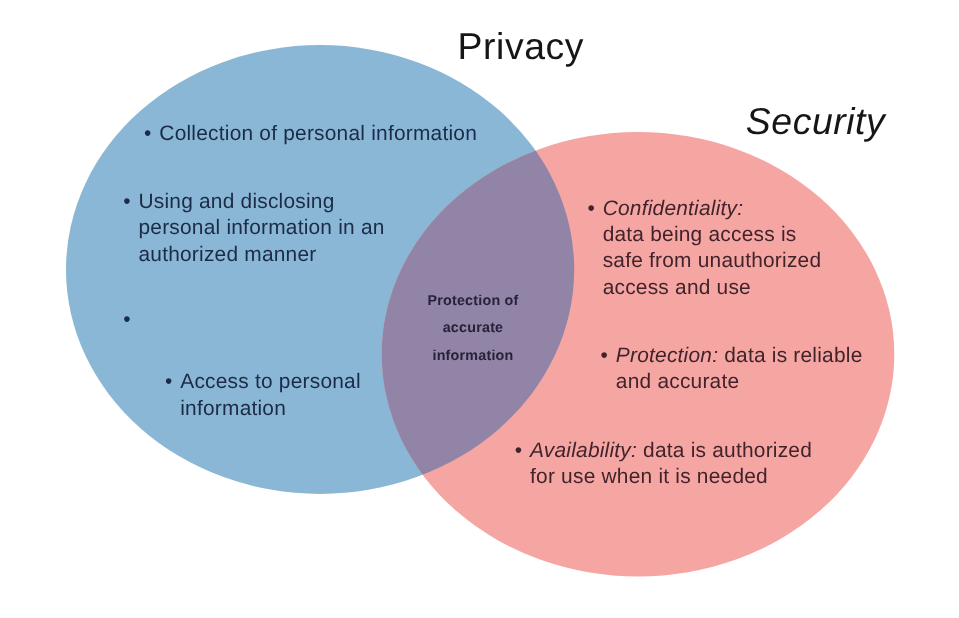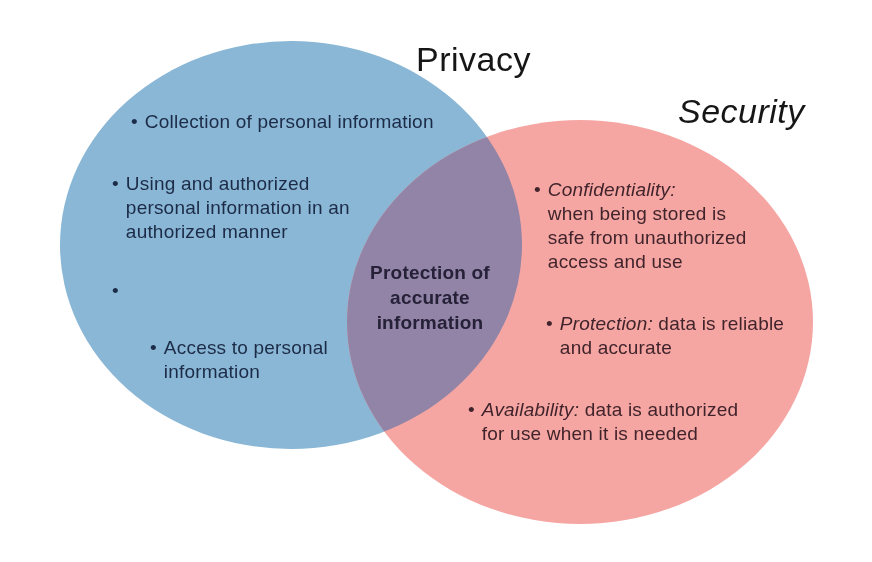--- a/index.html
+++ b/index.html
@@ -43,21 +43,21 @@
   }
   .item.blue { color: #1c2b47; }
   .item.red  { color: #41242b; }
   .item em { font-style: italic; }
   .overlap-label {
     position: absolute;
     left: 344px;
     top: 260px;
     width: 172px;
     text-align: center;
-    font-size: 19px;
+    font-size: 13px;
     line-height: 25px;
     font-weight: 700;
     color: #262138;
     letter-spacing: 0.2px;
   }
 </style>
 </head>
 <body>
 
 <div class="canvas">
@@ -66,35 +66,35 @@
     <defs>
       <clipPath id="clip-security">
         <ellipse cx="580" cy="322" rx="233" ry="202"></ellipse>
       </clipPath>
     </defs>
     <ellipse cx="291" cy="245" rx="231" ry="204" fill="#89b7d5"></ellipse>
     <ellipse cx="580" cy="322" rx="233" ry="202" fill="#f5a6a3"></ellipse>
     <ellipse cx="291" cy="245" rx="231" ry="204" clip-path="url(#clip-security)" fill="#9184a6"></ellipse>
   </svg>
 
-  <div class="heading" style="left:416px; top:40px;">Privacy</div>
+  <div class="heading" style="left:416px; top:24px;">Privacy</div>
 
   <div class="heading" style="left:678px; top:92px;font-style:italic;">Security</div>
 
   <div class="item blue" style="left:131px; top:110px;">
     <span class="bullet">•</span>
     <div class="lines">
       <div>Collection of personal information</div>
     </div>
   </div>
 
   <div class="item blue" style="left:112px; top:172px;">
     <span class="bullet">•</span>
     <div class="lines">
-      <div>Using and authorized</div>
+      <div>Using and disclosing</div>
       <div>personal information in an</div>
       <div>authorized manner</div>
     </div>
   </div>
 
   <div class="item blue" style="left:112px; top:279px;">
     <span class="bullet">•</span>
   </div>
 
   <div class="item blue" style="left:150px; top:336px;">
@@ -102,21 +102,21 @@
     <div class="lines">
       <div>Access to personal</div>
       <div>information</div>
     </div>
   </div>
 
   <div class="item red" style="left:534px; top:178px;">
     <span class="bullet">•</span>
     <div class="lines">
       <div><em>Confidentiality:</em><span></span></div>
-      <div>when being stored is</div>
+      <div>data being access is</div>
       <div>safe from unauthorized</div>
       <div>access and use</div>
     </div>
   </div>
 
   <div class="item red" style="left:546px; top:312px;">
     <span class="bullet">•</span>
     <div class="lines">
       <div><em>Protection:</em><span> data is reliable</span></div>
       <div>and accurate</div>

